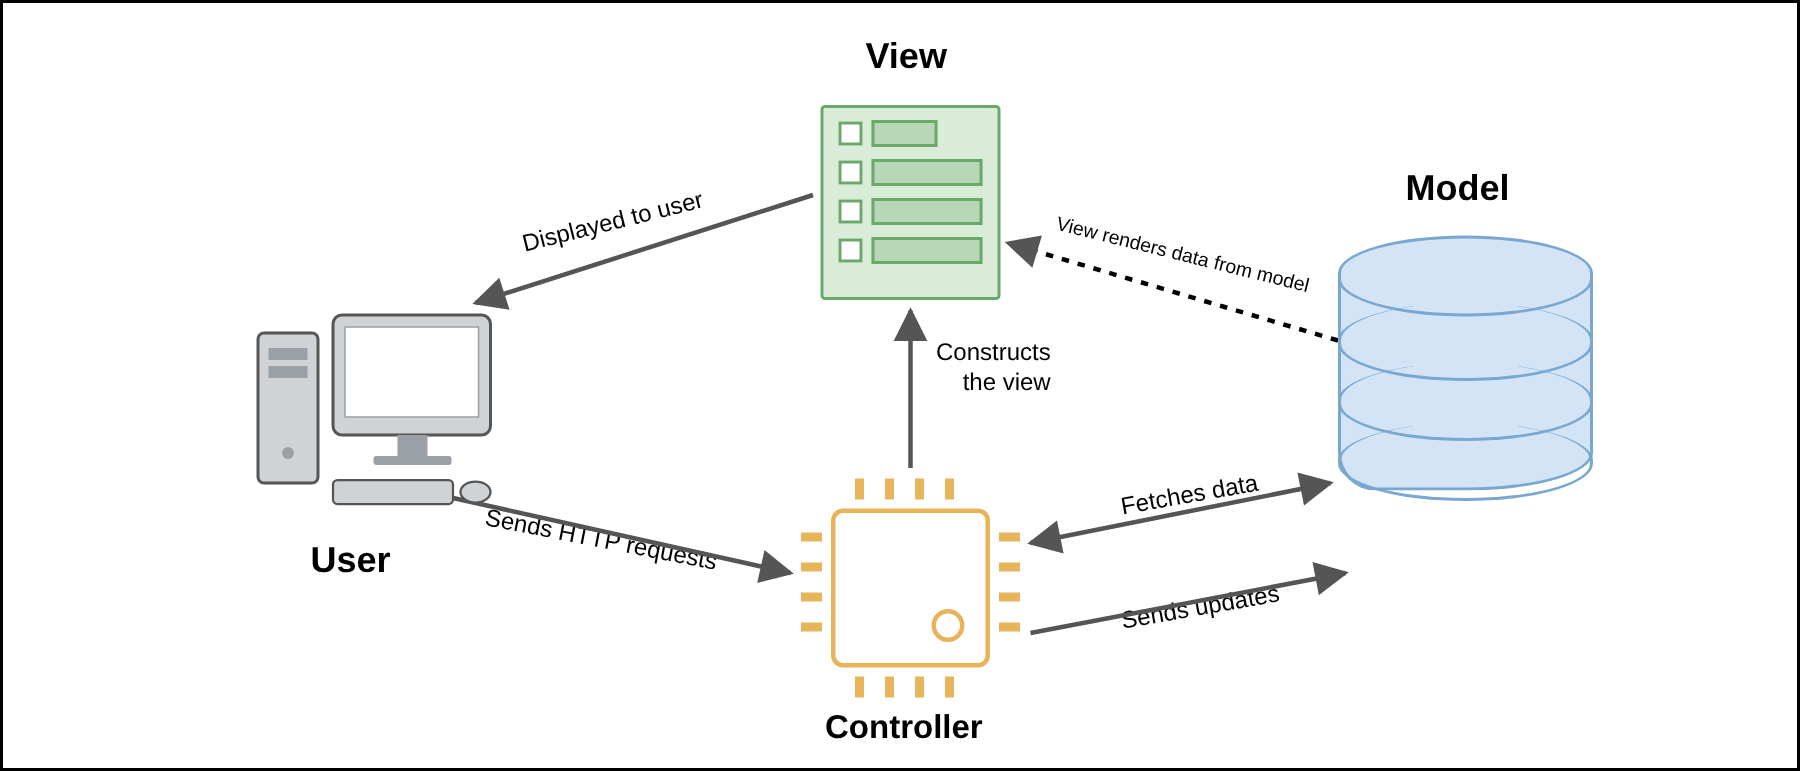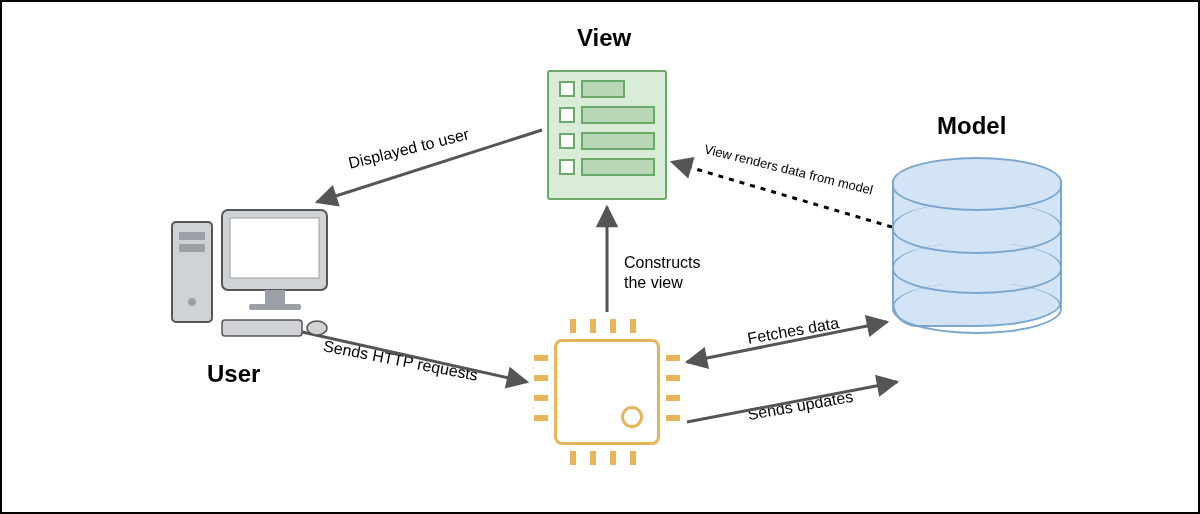--- a/index.html
+++ b/index.html
@@ -29,25 +29,26 @@
   
   .user-node{left:165px;top:200px;width:170px;height:150px;}
 </style>
 </head>
 <body>
 
 <div class="frame">
 
   <div class="label" style="left:575px;top:22px;font-size:24px;">View</div>
   <div class="label" style="left:935px;top:110px;font-size:24px;">Model</div>
+  <div class="label" style="left:548px;top:470px;font-size:22px;">Controller</div>
   <div class="label" style="left:205px;top:358px;font-size:24px;">User</div>
 
   <div class="edge-label" style="left:345px;top:138px;transform:rotate(-14deg);">Displayed to user</div>
   <div class="edge-label" style="left:320px;top:350px;transform:rotate(11deg);">Sends HTTP requests</div>
-  <div class="edge-label" style="left:622px;top:251px;text-align:left;line-height:1.25;">
+  <div class="edge-label" style="left:622px;top:224px;text-align:right;line-height:1.25;">
     <span style="white-space:pre;">Constructs
 the view</span>
   </div>
   <div class="edge-label" style="left:745px;top:320px;transform:rotate(-10deg);">Fetches data</div>
   <div class="edge-label" style="left:745px;top:395px;transform:rotate(-10deg);">Sends updates</div>
   <div class="edge-label" style="left:700px;top:160px;transform:rotate(14deg);font-size:13px;">View renders data from model</div>
 
   <svg class="canvas">
     <defs>
       <marker id="arrow" viewBox="0 0 12 12" refX="10" refY="6" markerWidth="9" markerHeight="9" orient="auto-start-reverse">

